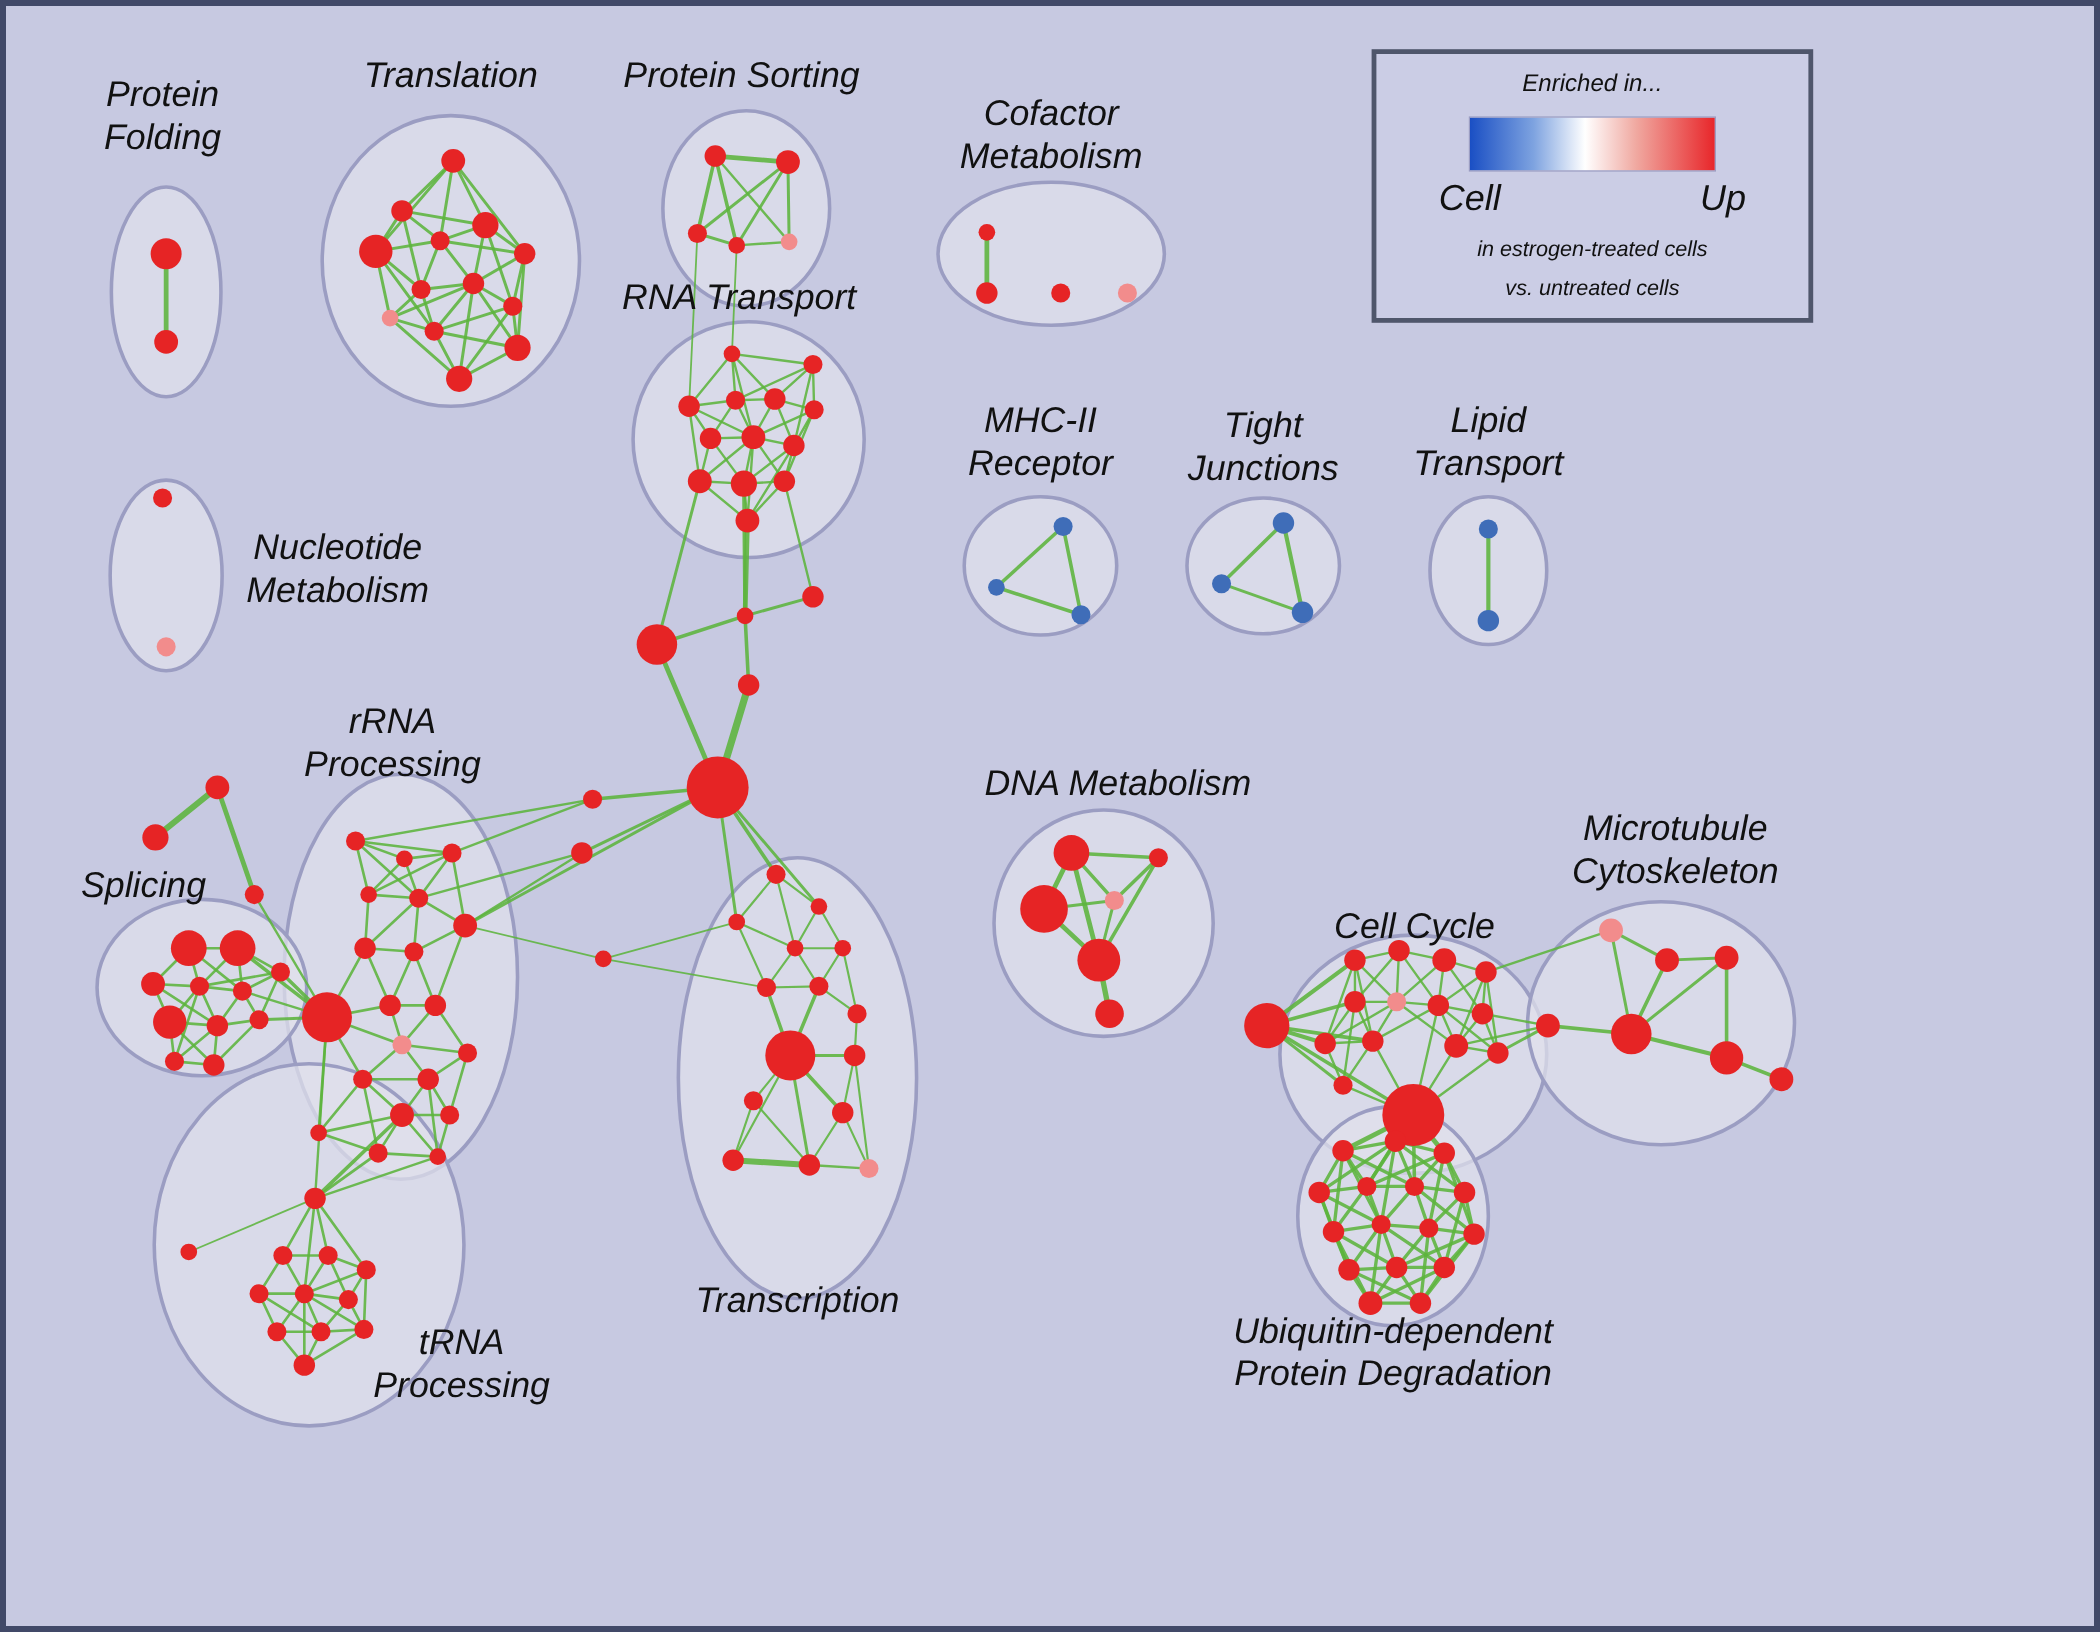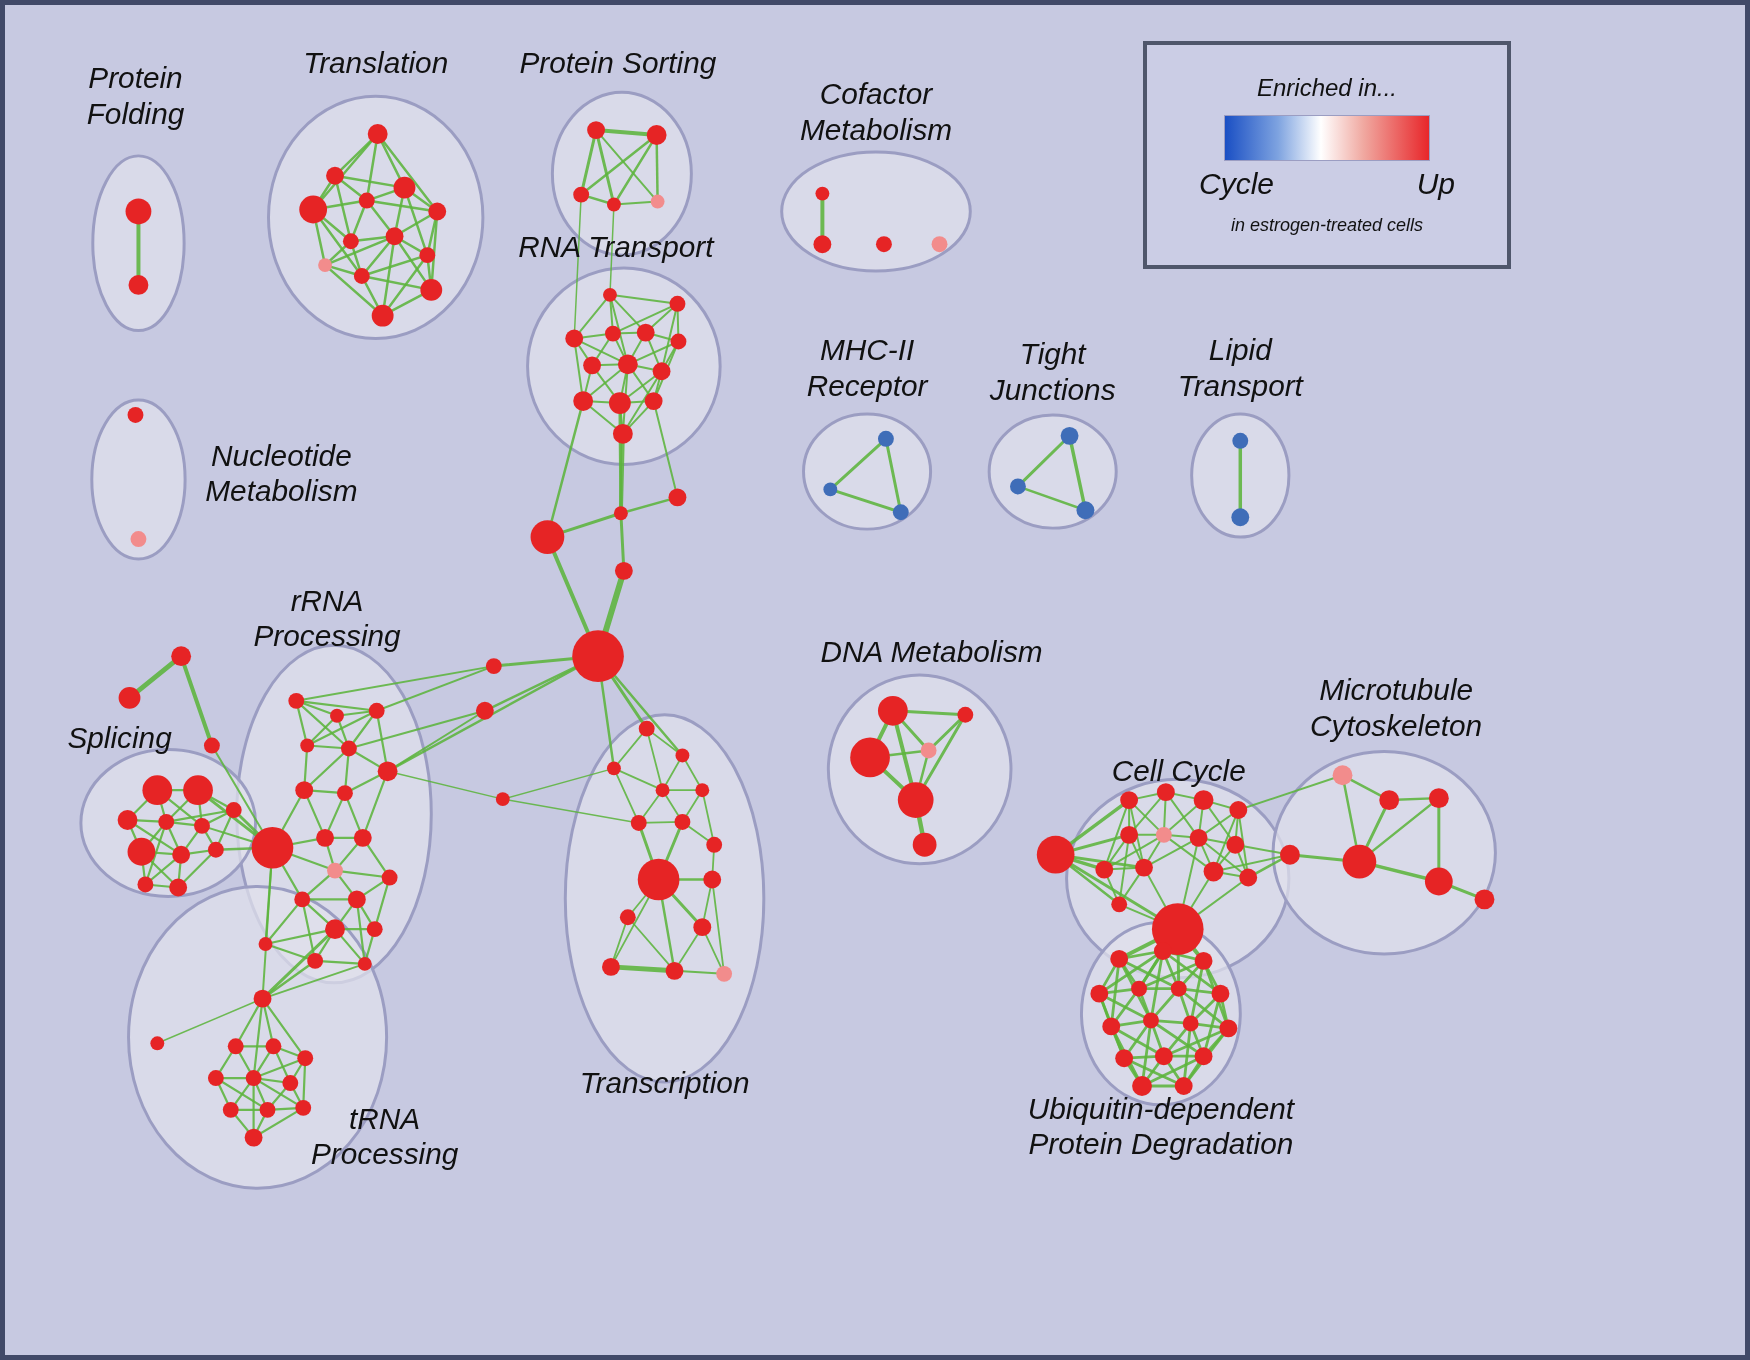--- a/index.html
+++ b/index.html
@@ -22,21 +22,21 @@
     font-size:30px;fill:var(--label,#111);text-anchor:middle;
     font-family:"Liberation Sans", sans-serif;
   }
   .legend{
     position:absolute;left:1138px;top:36px;width:368px;height:228px;
     box-sizing:border-box;text-align:center;
     background:var(--legend_background,#cbcde5);
     border:4px solid var(--legend_border,#4f566b);
     color:var(--label,#111);
   }
-  .legend-title{font-size:24px;margin-top:26px;line-height:34px;}
+  .legend-title{font-size:20px;margin-top:8px;line-height:34px;}
   .legend-bar{width:206px;height:46px;margin:10px auto 6px;border:1px solid #9b9dc2;box-sizing:border-box;}
   .legend-ends{width:256px;margin:0 auto;display:flex;justify-content:space-between;font-size:30px;line-height:34px;}
   .legend-sub{font-size:18px;line-height:33px;}
   .legend-sub.first{margin-top:8px;}
 </style>
 </head>
 <body>
 
 <div class="figure">
   <svg id="net" class="net" viewBox="0 0 1750 1360">
@@ -638,18 +638,19 @@
       <text x="1400" y="700" class="cluster-label">Microtubule</text>
       <text x="1400" y="736" class="cluster-label">Cytoskeleton</text>
       <text x="1163" y="1122" class="cluster-label">Ubiquitin-dependent</text>
       <text x="1163" y="1158" class="cluster-label">Protein Degradation</text>
     </svg>
 
   <div class="legend">
     <div class="legend-title">Enriched in...</div>
     <div class="legend-bar" style="background: linear-gradient(to right, rgb(26, 79, 196) 0%, rgb(126, 163, 224) 26%, rgb(255, 255, 255) 47%, rgb(240, 168, 160) 68%, rgb(232, 38, 42) 100%);"></div>
     <div class="legend-ends">
-      <span>Cycle</span>
+      <span>Cell</span>
       <span>Up</span>
     </div>
     <div class="legend-sub first">in estrogen-treated cells</div>
+    <div class="legend-sub">vs. untreated cells</div>
   </div>
 </div>
 
 </body></html>

